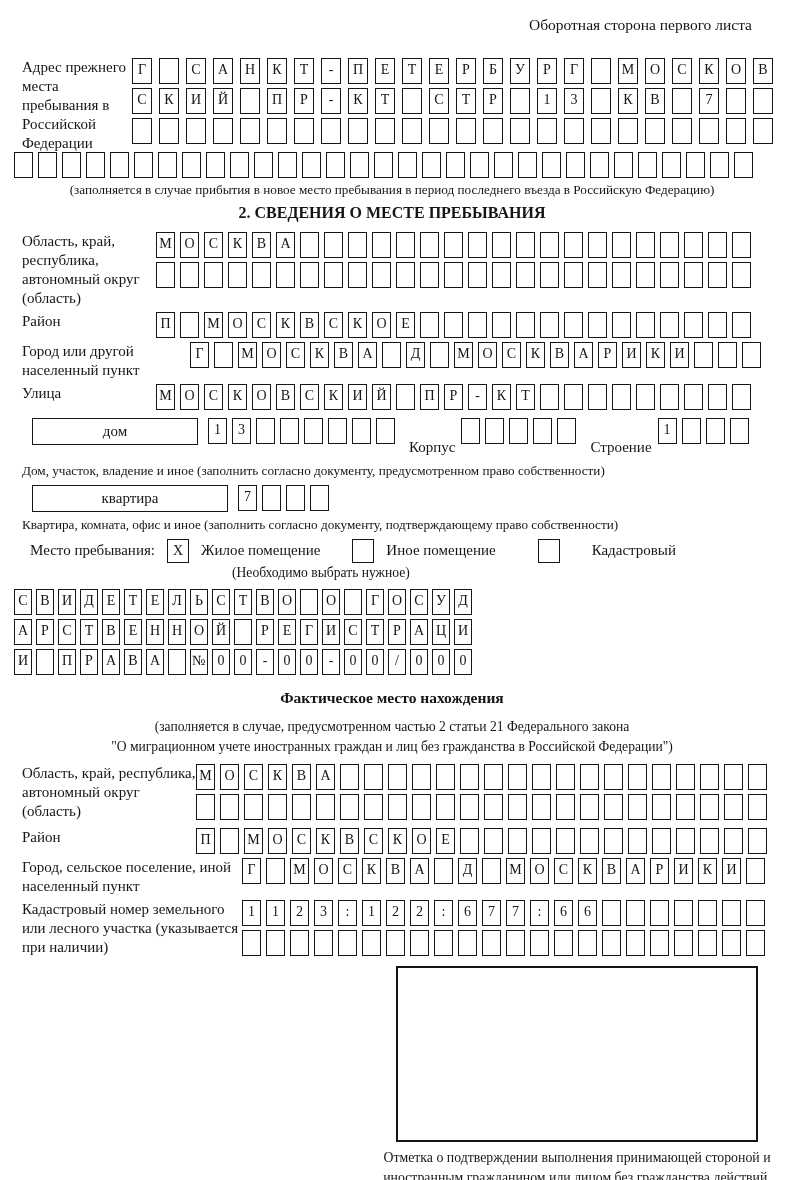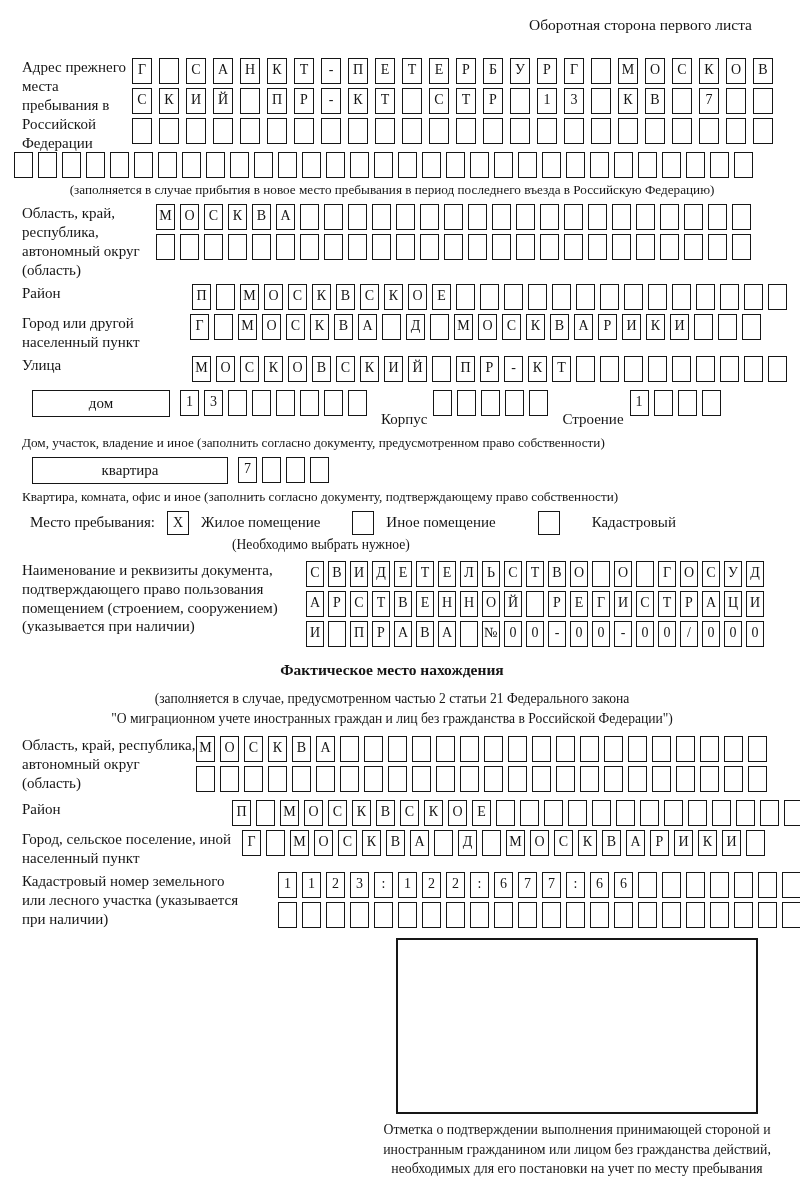--- a/index.html
+++ b/index.html
@@ -38,34 +38,34 @@
   .w172 { width:176px; padding-left:8px; }
   .w285 { width:292px; padding-left:8px; }
   .w180 { width:182px; padding-left:8px; }
   .w225 { width:228px; padding-left:8px; }
 
   .widebox {
     border:1.6px solid #161616; height:27px;
     display:inline-flex; align-items:center; justify-content:center;
     font-size:15px;
   }
-  .dombox { width:138px; margin-right:10px; }
+  .dombox { width:166px; margin-right:10px; }
   .kvbox  { width:196px; margin-right:10px; }
   .inl-lbl { font-size:15px; line-height:27px; margin:16px 6px 0 14px; }
   .domrow { display:flex; align-items:flex-start; margin:4px 0 2px 18px; }
 
   .stayrow { display:flex; align-items:center; margin:6px 0 2px 16px; font-size:15px; }
   .checkbox {
     width:22px; height:24px; border:1.6px solid #161616;
     display:inline-block; text-align:center; font-size:14px; line-height:21px;
     margin:0 12px 0 8px;
   }
   .opt-label { margin-right:4px; }
   .staynote { font-size:13.6px; margin:0 0 8px 218px; }
-  .mt4 { margin-top:4px;gap:36px; }
+  .mt4 { margin-top:4px; }
 
   .stamp-box {
     margin:6px 0 6px 382px;
     width:362px; height:176px;
     border:2px solid #161616;
   }
   .stamp-caption {
     margin-left:352px; width:422px;
     text-align:center; font-size:13.8px; line-height:1.42;
   }
@@ -188,20 +188,21 @@
       <span class="cell"></span>
       <span class="cell"></span>
       <span class="cell"></span>
       <span class="cell"></span>
       <span class="cell"></span>
       <span class="cell"></span>
       <span class="cell"></span>
     </div>
   <div class="note">(заполняется в случае прибытия в новое место пребывания в период последнего въезда в Российскую Федерацию)</div>
 
+  <div class="h2">2. СВЕДЕНИЯ О МЕСТЕ ПРЕБЫВАНИЯ</div>
 
   <div class="flexrow">
     <div class="lbl w140">Область, край, республика, автономный округ (область)</div>
     <div class="rows">
       <div class="boxrow">
           <span class="cell">М</span>
           <span class="cell">О</span>
           <span class="cell">С</span>
           <span class="cell">К</span>
           <span class="cell">В</span>
@@ -400,21 +401,20 @@
     <span class="checkbox">X</span>
     <span class="opt-label">Жилое помещение</span>
     <span class="checkbox" style="margin-left:28px"></span>
     <span class="opt-label">Иное помещение</span>
     <span class="checkbox" style="margin-left:38px"></span>
     <span class="opt-label" style="margin-left:20px">Кадастровый</span>
   </div>
   <div class="staynote">(Необходимо выбрать нужное)</div>
 
   <div class="flexrow">
-    <div class="lbl w285">Наименование и реквизиты документа, подтверждающего право пользования помещением (строением, сооружением) (указывается при наличии)</div>
     <div class="rows">
       <div class="boxrow cells-doc">
           <span class="cell">С</span>
           <span class="cell">В</span>
           <span class="cell">И</span>
           <span class="cell">Д</span>
           <span class="cell">Е</span>
           <span class="cell">Т</span>
           <span class="cell">Е</span>
           <span class="cell">Л</span>

